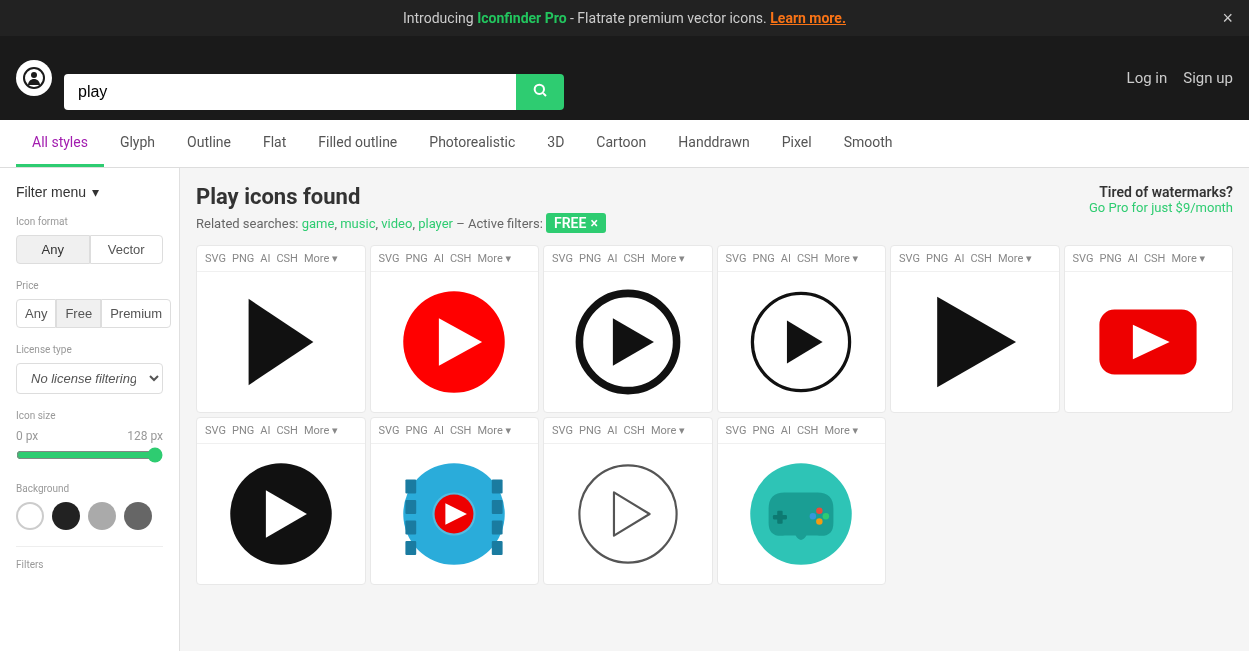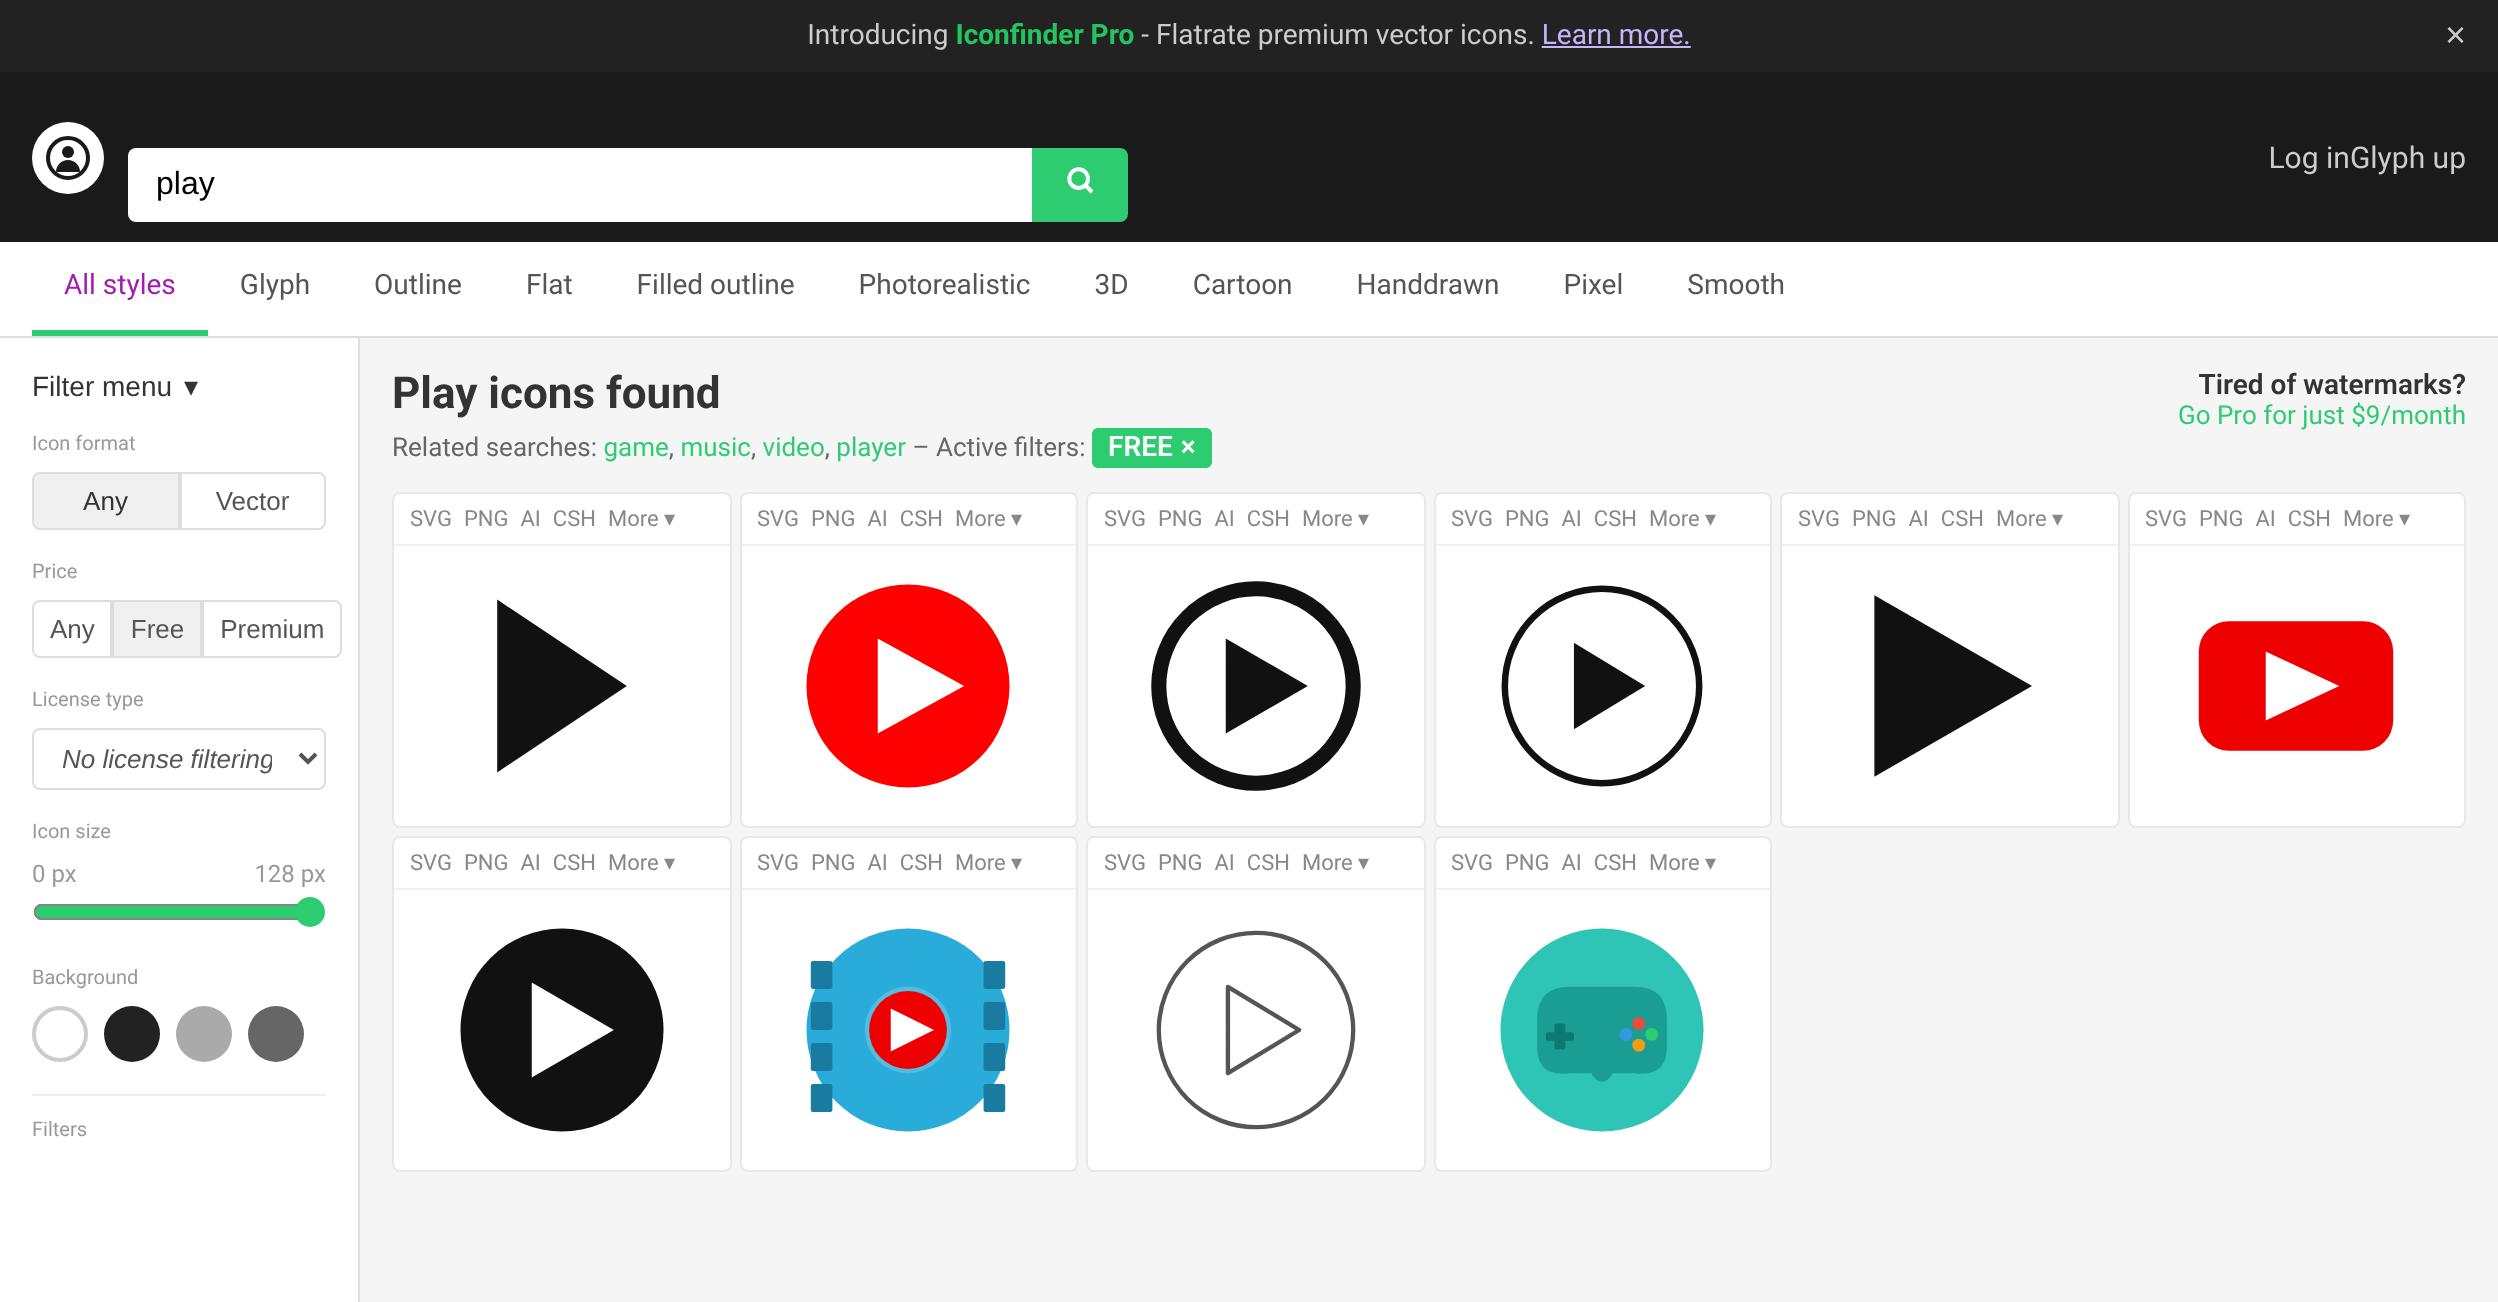--- a/index.html
+++ b/index.html
@@ -8,21 +8,21 @@
     
     .top-banner {
       background: #222;
       color: #ccc;
       text-align: center;
       padding: 10px;
       font-size: 14px;
       position: relative;
     }
     .top-banner strong { color: #22c55e; }
-    .top-banner a { color: #c4b5fd; text-decoration: underline; cursor: pointer; }
+    .top-banner a { color: #f97316; text-decoration: underline; cursor: pointer; font-weight: bold; }
     .top-banner .close-btn {
       position: absolute; right: 16px; top: 50%; transform: translateY(-50%);
       background: none; border: none; color: #ccc; font-size: 18px; cursor: pointer;
     }
 
     
     .header {
       background: #1a1a1a;
       display: flex;
       align-items: center;
@@ -43,21 +43,21 @@
     .search-input {
       flex: 1; padding: 8px 14px; border: none; border-radius: 4px 0 0 4px;
       font-size: 16px; outline: none;
     }
     .search-btn {
       background: #2ecc71; border: none; padding: 8px 16px; border-radius: 0 4px 4px 0;
       cursor: pointer; color: #fff; font-size: 16px;
     }
     .header-right {
       margin-left: auto;
-      display: flex; align-items: center; 
+      display: flex; align-items: center; gap: 16px;
     }
     .header-right a { color: #ccc; text-decoration: none; font-size: 15px; cursor: pointer; }
 
     
     .nav-tabs {
       background: #fff;
       border-bottom: 1px solid #ddd;
       display: flex;
       padding: 0 16px;
       overflow-x: auto;
@@ -195,21 +195,21 @@
     <input class="search-input" type="text" value="play" style="">
     <button class="search-btn">
       <svg width="16" height="16" viewBox="0 0 24 24" fill="none" stroke="white" stroke-width="3">
         <circle cx="11" cy="11" r="7"></circle>
           <line x1="21" y1="21" x2="16.65" y2="16.65"></line>
       </svg>
     </button>
   </div>
   <div class="header-right">
     <a>Log in</a>
-    <a>Glyph up</a>
+    <a>Sign up</a>
   </div>
 </div>
 
 <div class="nav-tabs">
   <a class="nav-tab active">All styles</a>
   <a class="nav-tab">Glyph</a>
   <a class="nav-tab">Outline</a>
   <a class="nav-tab">Flat</a>
   <a class="nav-tab">Filled outline</a>
   <a class="nav-tab">Photorealistic</a>

